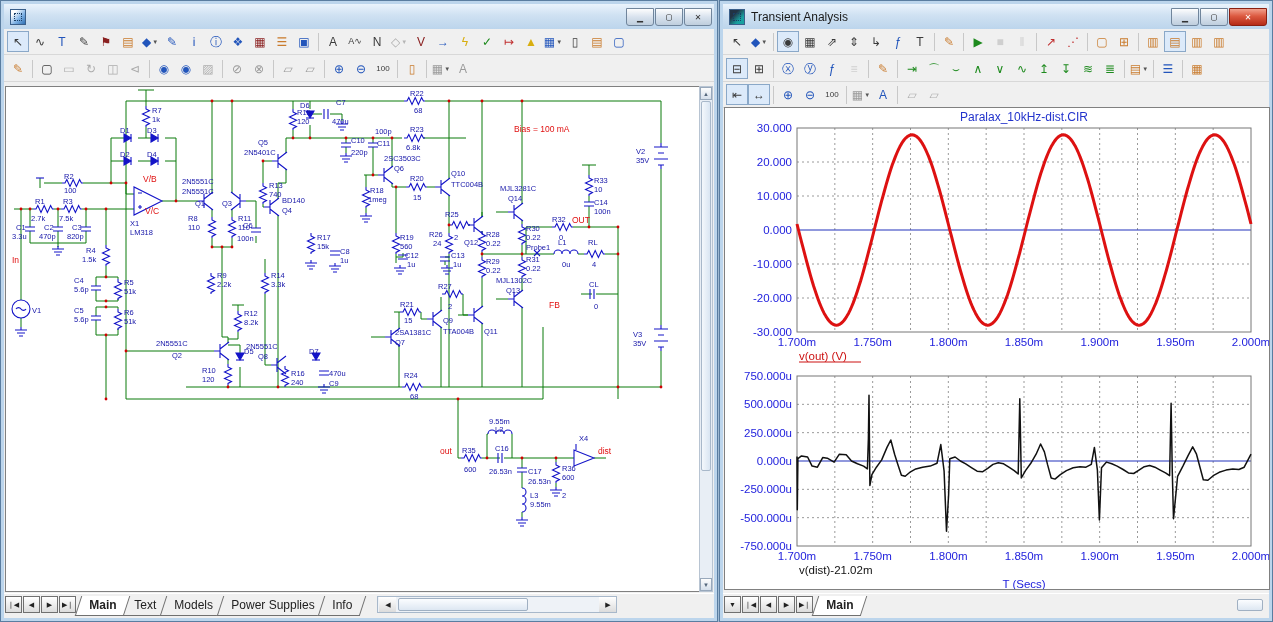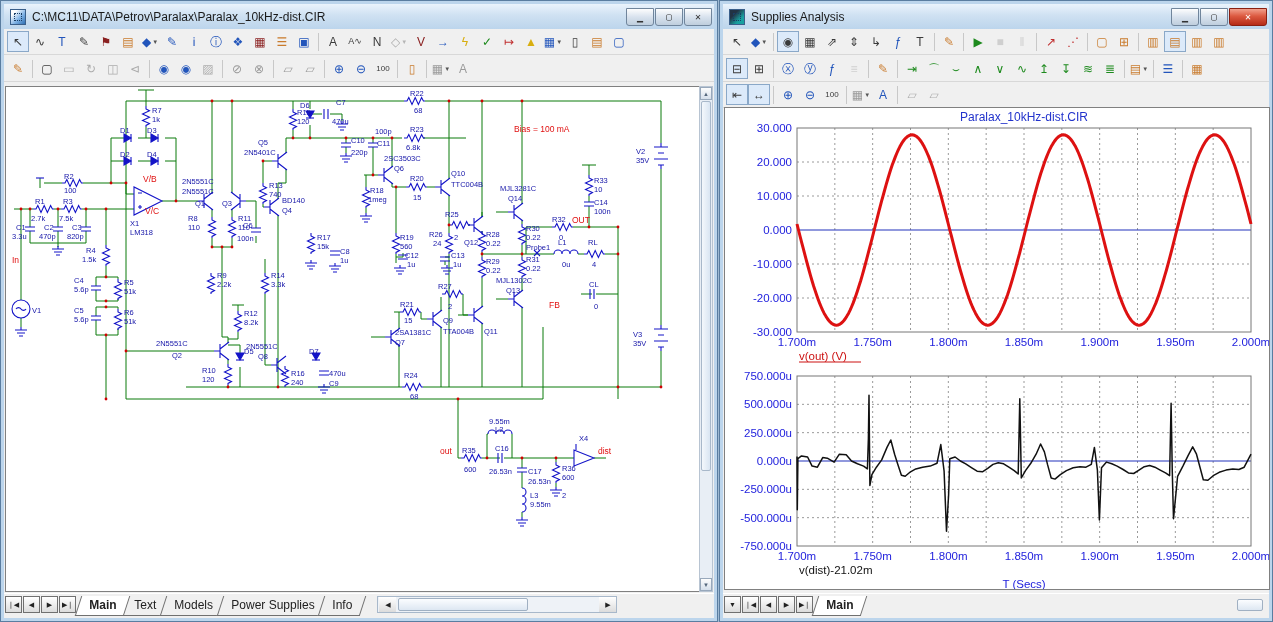--- a/index.html
+++ b/index.html
@@ -55,21 +55,20 @@
 text { font-family:"Liberation Sans", sans-serif; }
 .schem-label { font-size:7.5px; fill:#1515a8; }
 .schem-red { font-size:8.5px; fill:#e01010; }
 </style>
 </head>
 <body>
 
 <div class="win" id="leftwin">
   <div class="titlebar">
     <div class="appicon"></div>
-    <span class="title-text">C:\MC11\DATA\Petrov\Paralax\Paralax_10kHz-dist.CIR</span>
     <div class="capbtns">
       <div class="capbtn">▁</div>
       <div class="capbtn">▢</div>
       <div class="capbtn">✕</div>
     </div>
   </div>
   <div class="toolbar" style="top:28px;">
       <div class="tbtn sel" title="select-icon">↖</div>
       <div class="tbtn" title="wire-mode-icon">∿</div>
       <div class="tbtn" title="text-mode-icon" style="color: rgb(34, 85, 187);">T</div>
@@ -519,21 +518,21 @@
       <div class="navbtn" style="position:absolute; left:0; top:0; height:15px; border:none;">◀</div>
       <div class="hsthumb" style="left:20px; width:130px;"></div>
       <div class="navbtn" style="position:absolute; right:0; top:0; height:15px; border:none;">▶</div>
     </div>
   </div>
 </div>
 
 <div class="win" id="rightwin">
   <div class="titlebar">
     <div class="appicon" style="background:linear-gradient(135deg,#234 30%,#18a0a0 70%);"></div>
-    <span class="title-text">Supplies Analysis</span>
+    <span class="title-text">Transient Analysis</span>
     <div class="capbtns">
       <div class="capbtn">▁</div>
       <div class="capbtn">▢</div>
       <div class="capbtn close-red">✕</div>
     </div>
   </div>
   <div class="toolbar" style="top:28px;">
       <div class="tbtn" title="select-icon">↖</div>
       <div class="tbtn" title="shapes-menu-icon" style="color: rgb(34, 85, 187);">◆<span class="caret">▼</span></div>
       <div class="tbsep"></div>

